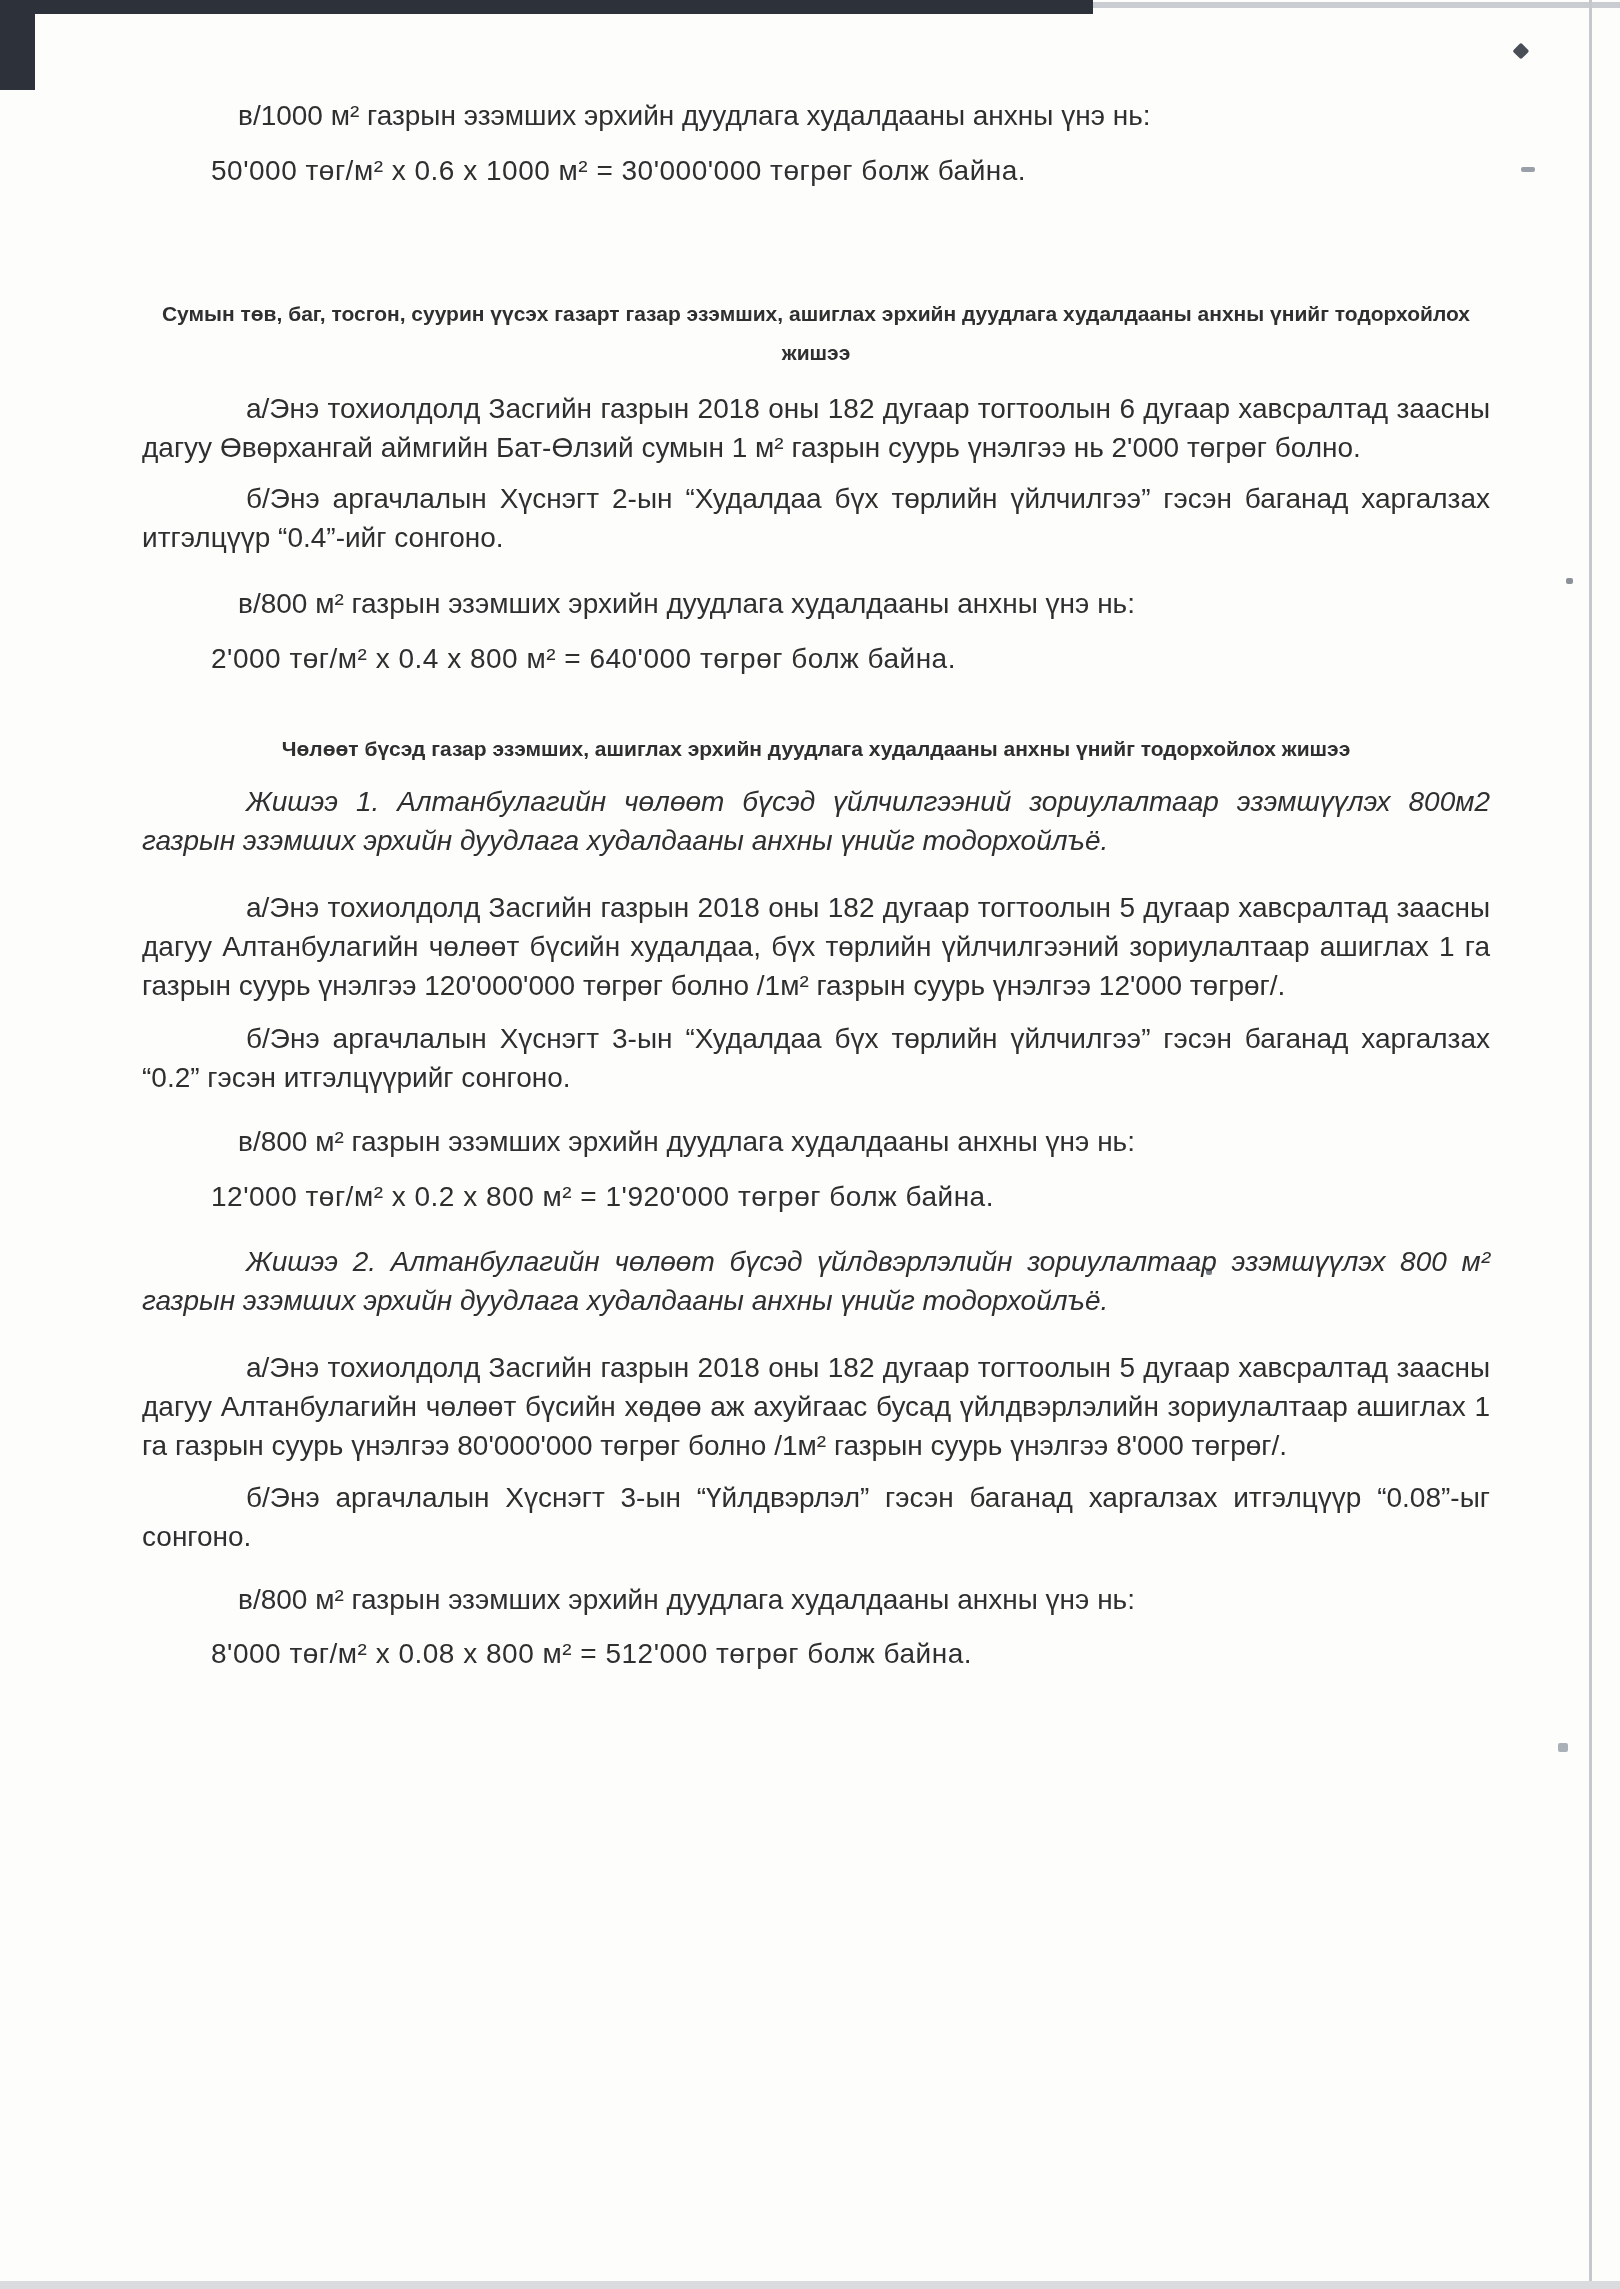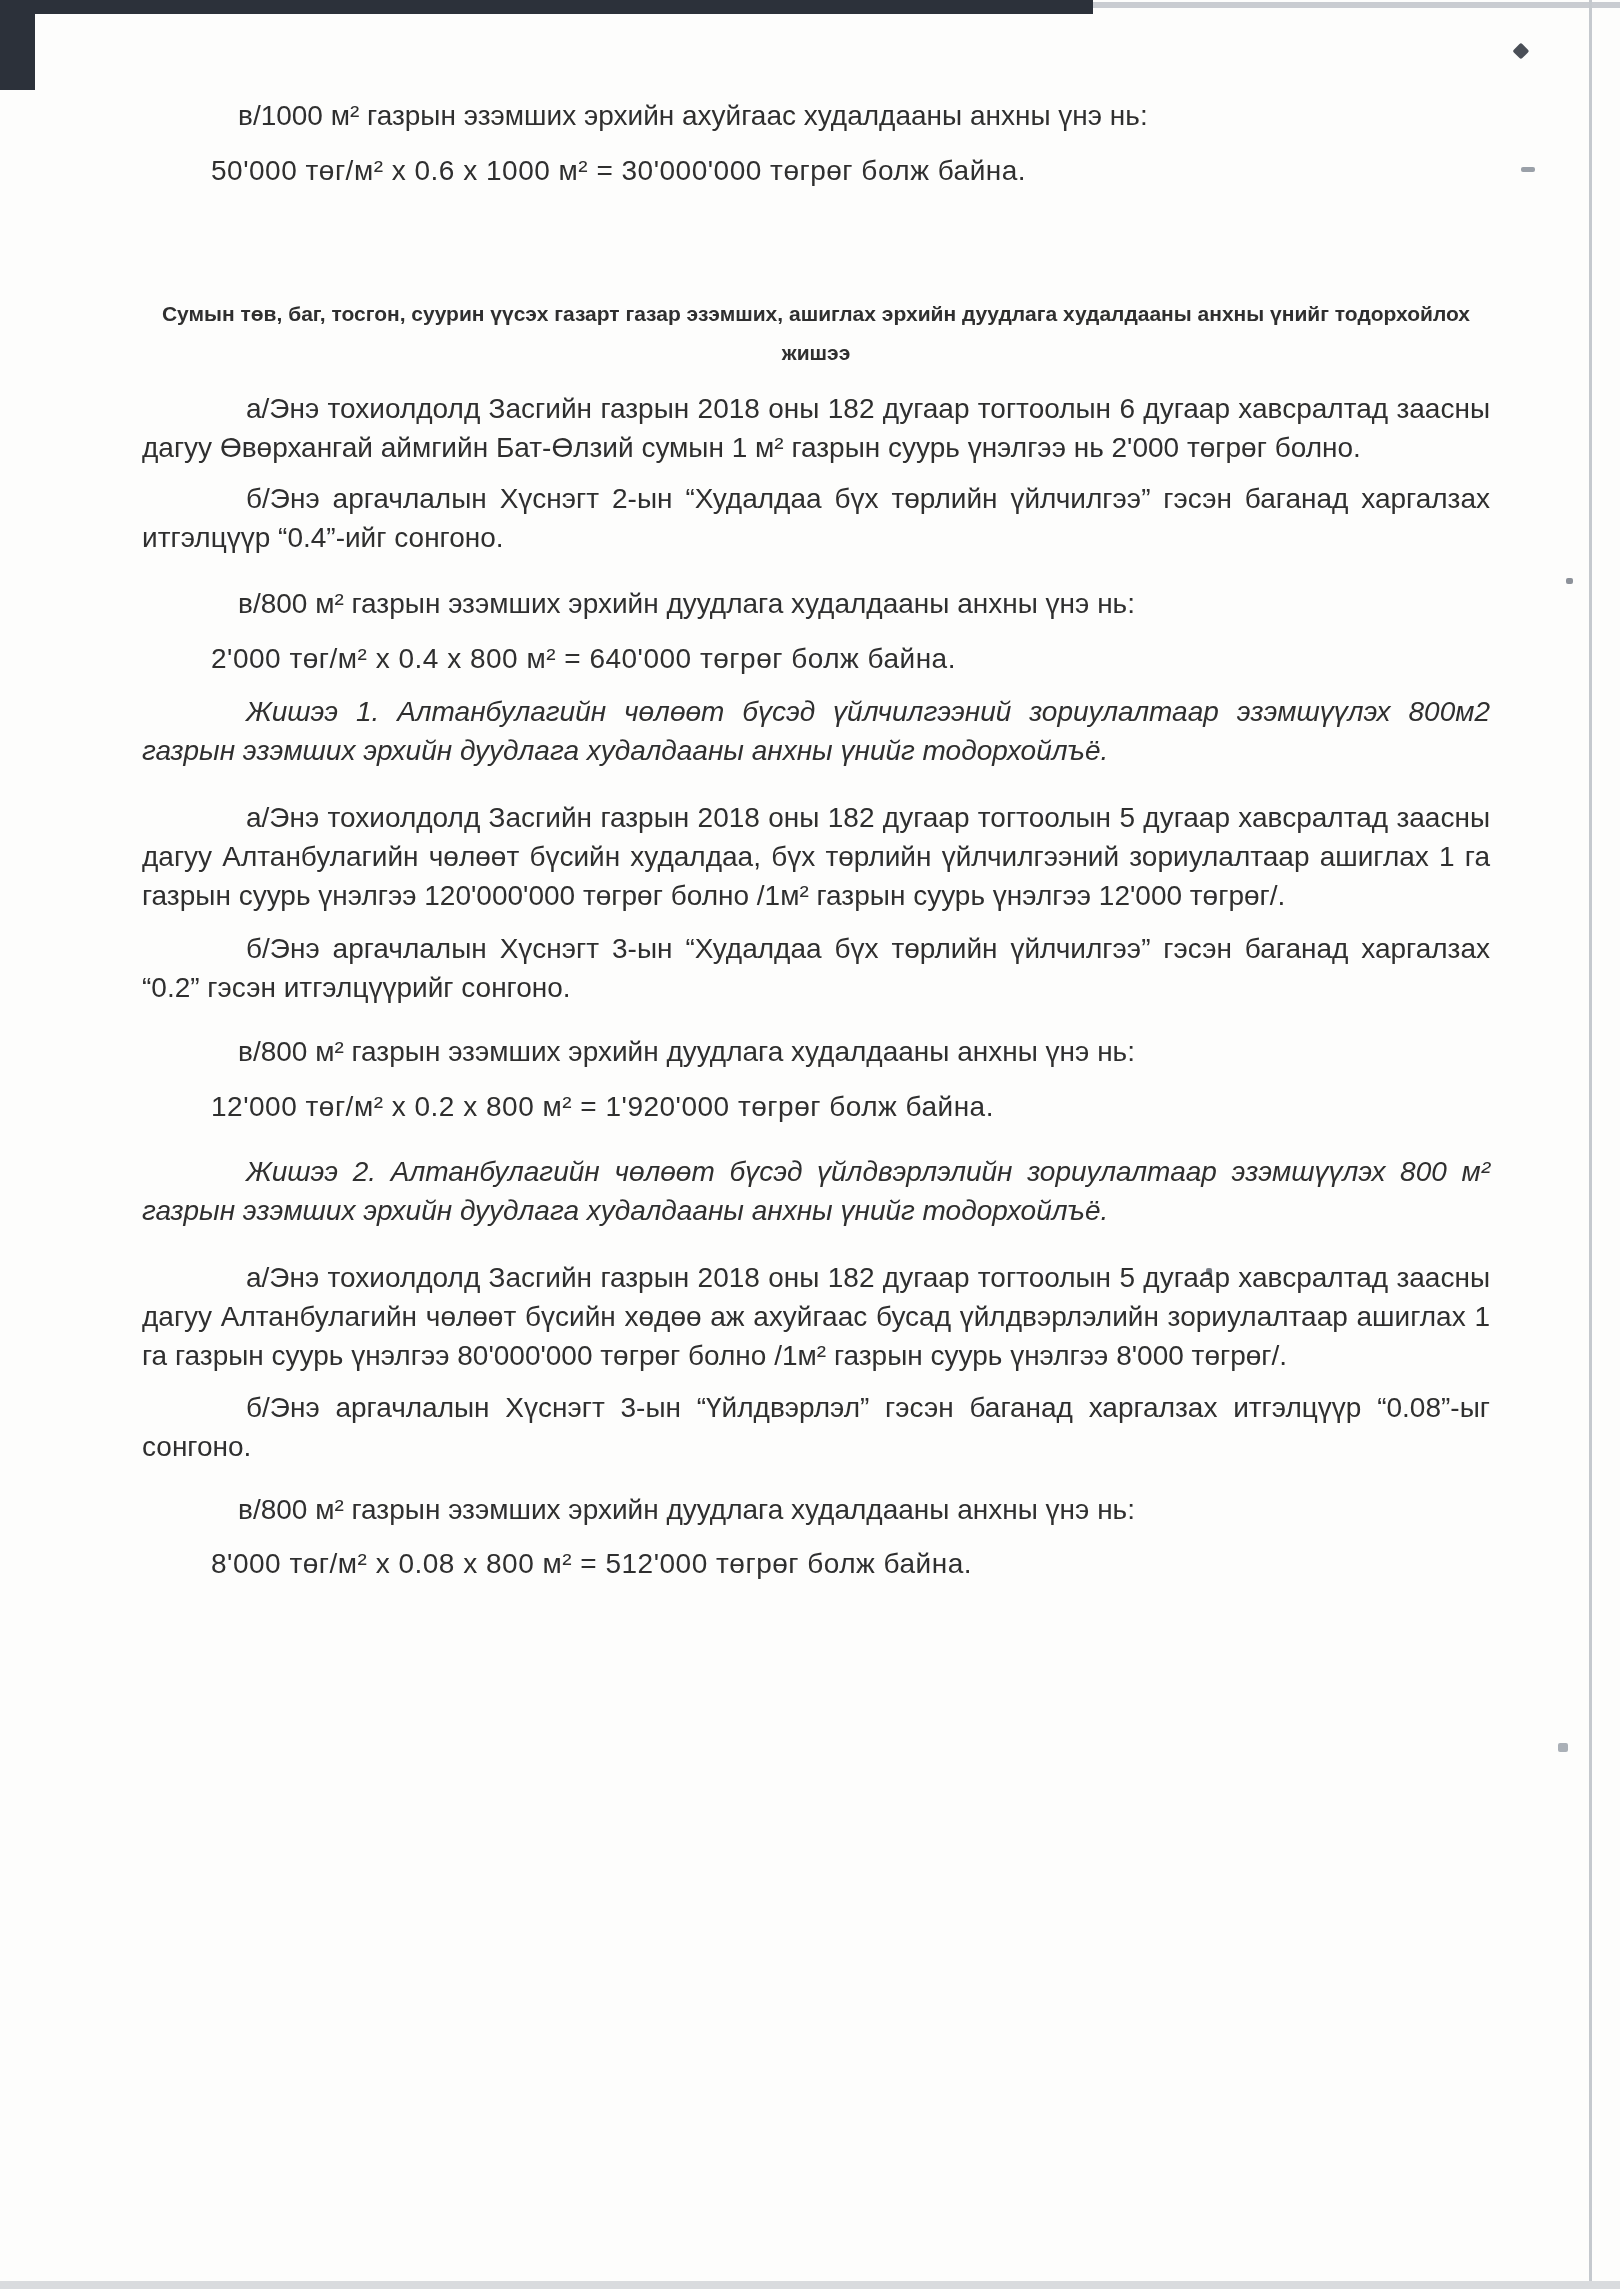--- a/index.html
+++ b/index.html
@@ -110,30 +110,31 @@
   <div class="edge-line-right"></div>
   <div class="bottom-strip"></div>
   <div class="speck speck-a"></div>
   <div class="speck speck-b"></div>
   <div class="speck speck-c"></div>
   <div class="speck speck-d"></div>
   <div class="speck speck-e"></div>
 
   <div class="content">
 
-    <p class="single">в/1000 м² газрын эзэмших эрхийн ахуйгаас худалдааны анхны үнэ нь:</p>
+    <p class="single">в/1000 м² газрын эзэмших эрхийн дуудлага худалдааны анхны үнэ нь:</p>
     <p class="formula">50'000 төг/м² х 0.6 х 1000 м² = 30'000'000 төгрөг болж байна.</p>
 
     <p class="heading mt-h1">Сумын төв, баг, тосгон, суурин үүсэх газарт газар эзэмших, ашиглах эрхийн дуудлага худалдааны анхны үнийг тодорхойлох жишээ</p>
 
     <p class="para mt-a">а/Энэ тохиолдолд Засгийн газрын 2018 оны 182 дугаар тогтоолын 6 дугаар хавсралтад заасны дагуу Өвөрхангай аймгийн Бат-Өлзий сумын 1 м² газрын суурь үнэлгээ нь 2'000 төгрөг болно.</p>
     <p class="para mt-b">б/Энэ аргачлалын Хүснэгт 2-ын “Худалдаа бүх төрлийн үйлчилгээ” гэсэн баганад харгалзах итгэлцүүр “0.4”-ийг сонгоно.</p>
     <p class="single mt-v">в/800 м² газрын эзэмших эрхийн дуудлага худалдааны анхны үнэ нь:</p>
     <p class="formula">2'000 төг/м² х 0.4 х 800 м² = 640'000 төгрөг болж байна.</p>
 
+    <p class="heading mt-h2">Чөлөөт бүсэд газар эзэмших, ашиглах эрхийн дуудлага худалдааны анхны үнийг тодорхойлох жишээ</p>
 
     <p class="para italic mt-j1">Жишээ 1. Алтанбулагийн чөлөөт бүсэд үйлчилгээний зориулалтаар эзэмшүүлэх 800м2 газрын эзэмших эрхийн дуудлага худалдааны анхны үнийг тодорхойлъё.</p>
     <p class="para mt-a2">а/Энэ тохиолдолд Засгийн газрын 2018 оны 182 дугаар тогтоолын 5 дугаар хавсралтад заасны дагуу Алтанбулагийн чөлөөт бүсийн худалдаа, бүх төрлийн үйлчилгээний зориулалтаар ашиглах 1 га газрын суурь үнэлгээ 120'000'000 төгрөг болно /1м² газрын суурь үнэлгээ 12'000 төгрөг/.</p>
     <p class="para mt-b2">б/Энэ аргачлалын Хүснэгт 3-ын “Худалдаа бүх төрлийн үйлчилгээ” гэсэн баганад харгалзах “0.2” гэсэн итгэлцүүрийг сонгоно.</p>
     <p class="single mt-v2">в/800 м² газрын эзэмших эрхийн дуудлага худалдааны анхны үнэ нь:</p>
     <p class="formula">12'000 төг/м² х 0.2 х 800 м² = 1'920'000 төгрөг болж байна.</p>
 
     <p class="para italic mt-j2">Жишээ 2. Алтанбулагийн чөлөөт бүсэд үйлдвэрлэлийн зориулалтаар эзэмшүүлэх 800 м² газрын эзэмших эрхийн дуудлага худалдааны анхны үнийг тодорхойлъё.</p>
     <p class="para mt-a2">а/Энэ тохиолдолд Засгийн газрын  2018 оны 182 дугаар тогтоолын 5 дугаар хавсралтад заасны дагуу Алтанбулагийн чөлөөт бүсийн хөдөө аж ахуйгаас бусад үйлдвэрлэлийн зориулалтаар ашиглах 1 га газрын суурь үнэлгээ 80'000'000 төгрөг болно /1м² газрын суурь үнэлгээ 8'000 төгрөг/.</p>
     <p class="para mt-b2">б/Энэ аргачлалын Хүснэгт 3-ын “Үйлдвэрлэл” гэсэн баганад харгалзах итгэлцүүр “0.08”-ыг сонгоно.</p>

